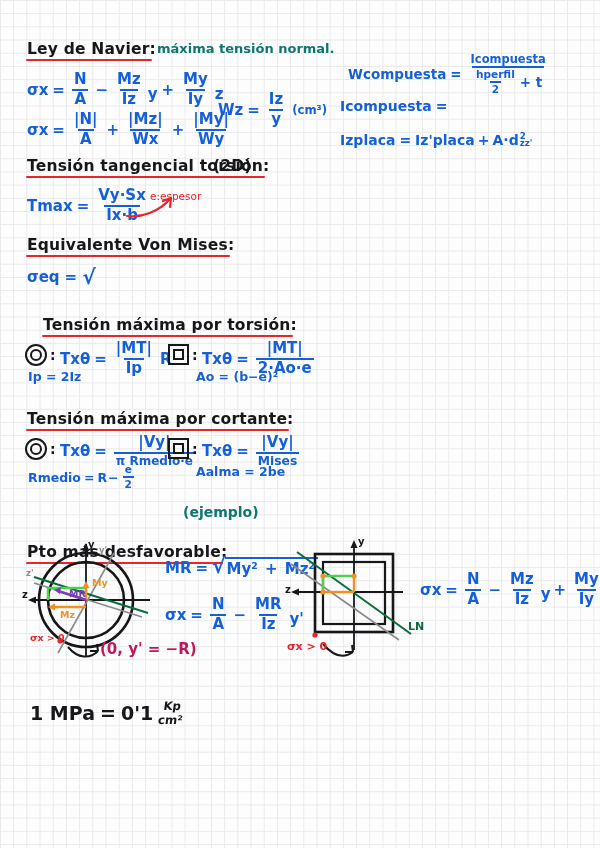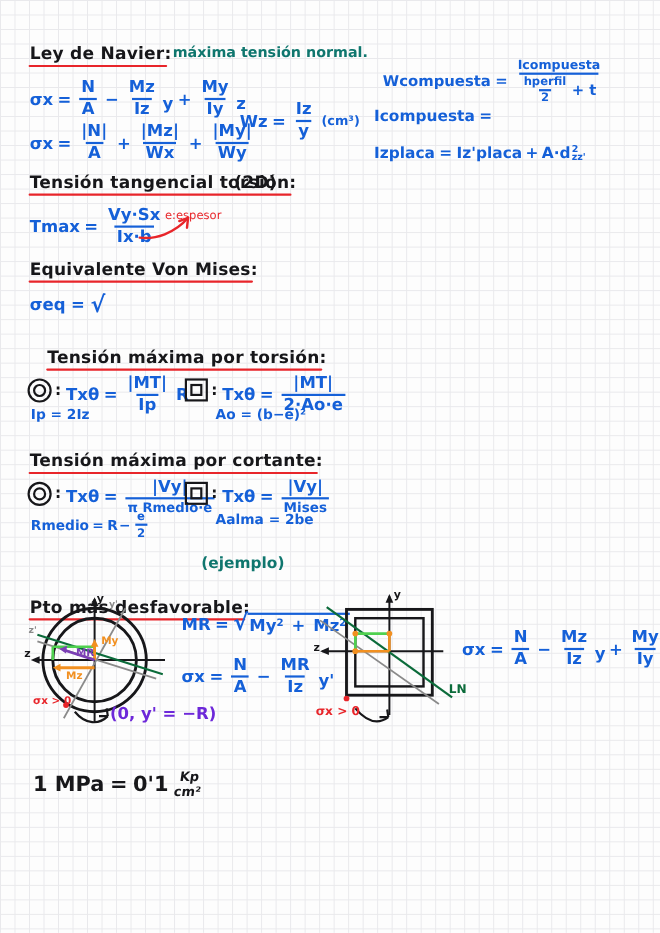--- a/index.html
+++ b/index.html
@@ -26,21 +26,21 @@
   }
   .hd .ul::after{
     content:"";position:absolute;left:-1px;right:-2px;bottom:-3px;height:2px;
     background:#e8252a;border-radius:1px;
   }
   .sub{
     font-family:"DejaVu Sans", sans-serif;
     font-weight:bold;color:#0f766e;font-size:13px;white-space:nowrap;
   }
   .blk{font-weight:bold;color:#17171a;}
-  .blue{color:#6d28d9;font-weight:bold;}
+  .blue{color:#be185d;font-weight:bold;}
   .red{color:#e8252a;font-weight:bold;}
   .grn{color:#0b6b3a;font-weight:bold;}
   .org{color:#f29020;font-weight:bold;}
   .pur{color:#7b3fb5;font-weight:bold;}
 
   
   .eq{font-family:"DejaVu Sans", sans-serif;font-weight:bold;color:#1560d8;
       white-space:nowrap;display:flex;align-items:center;}
   .eq.k{color:#17171a;}
   .eq span.t{display:inline-block;}

